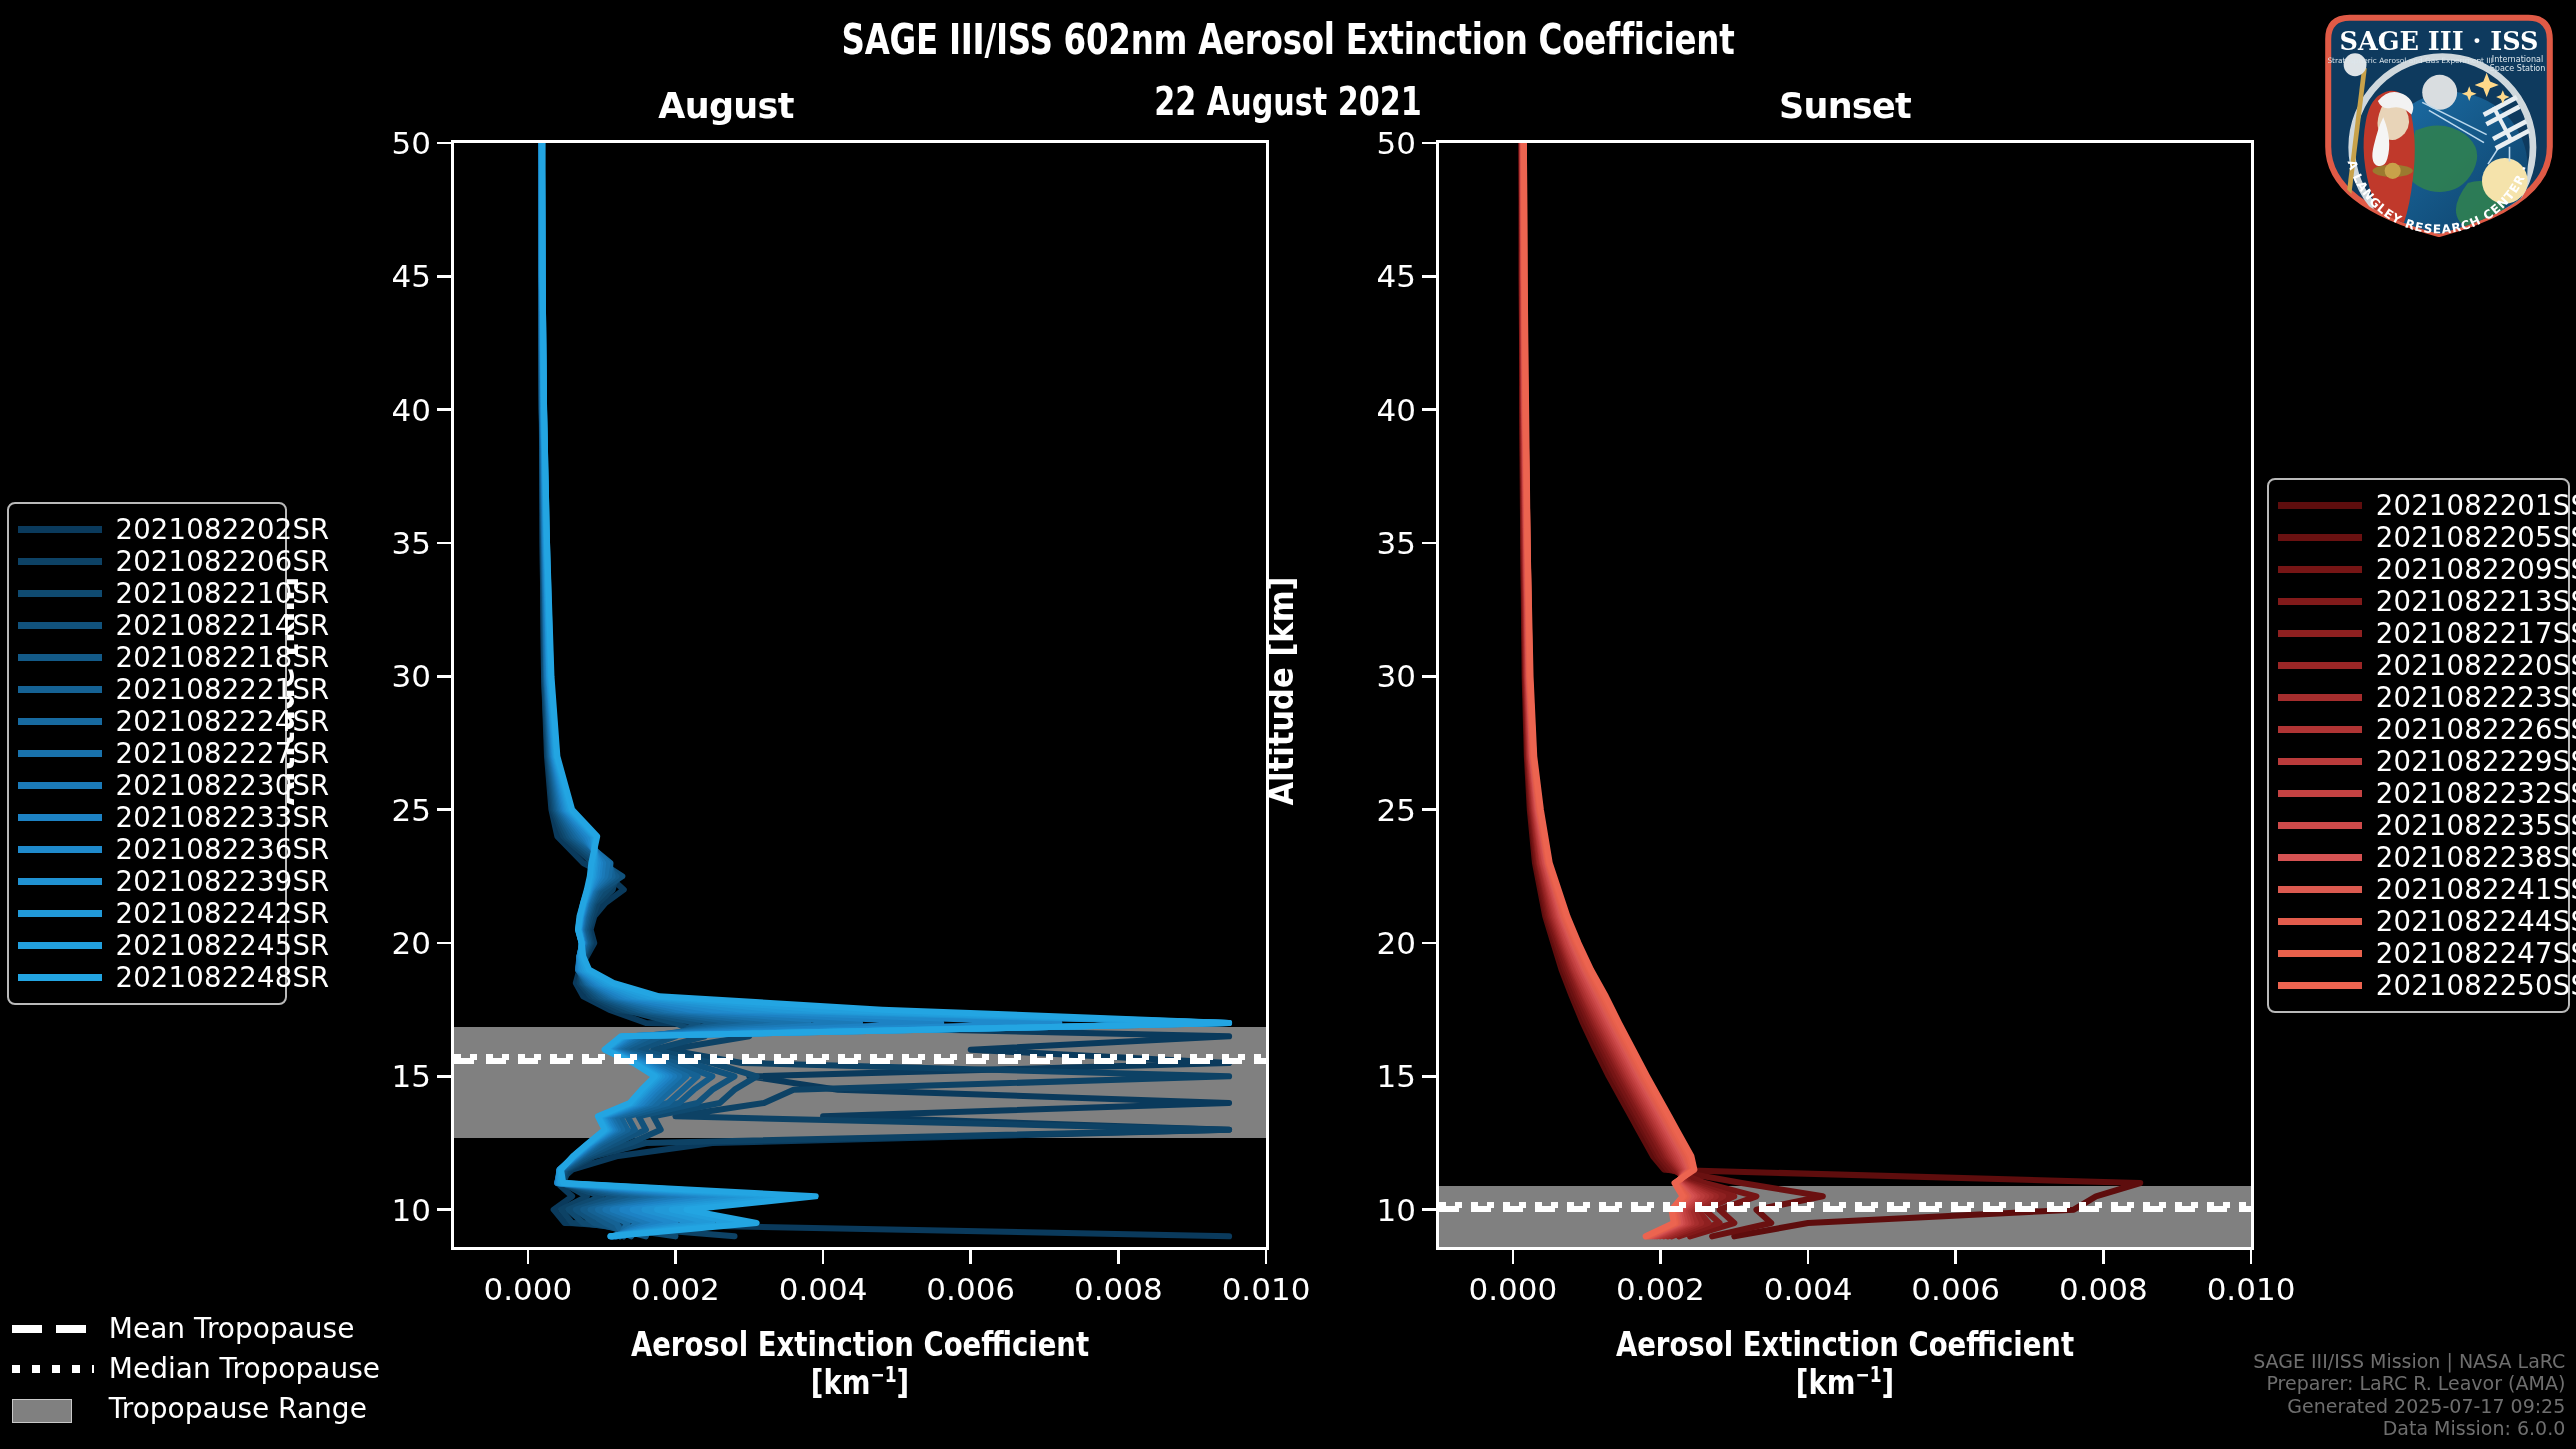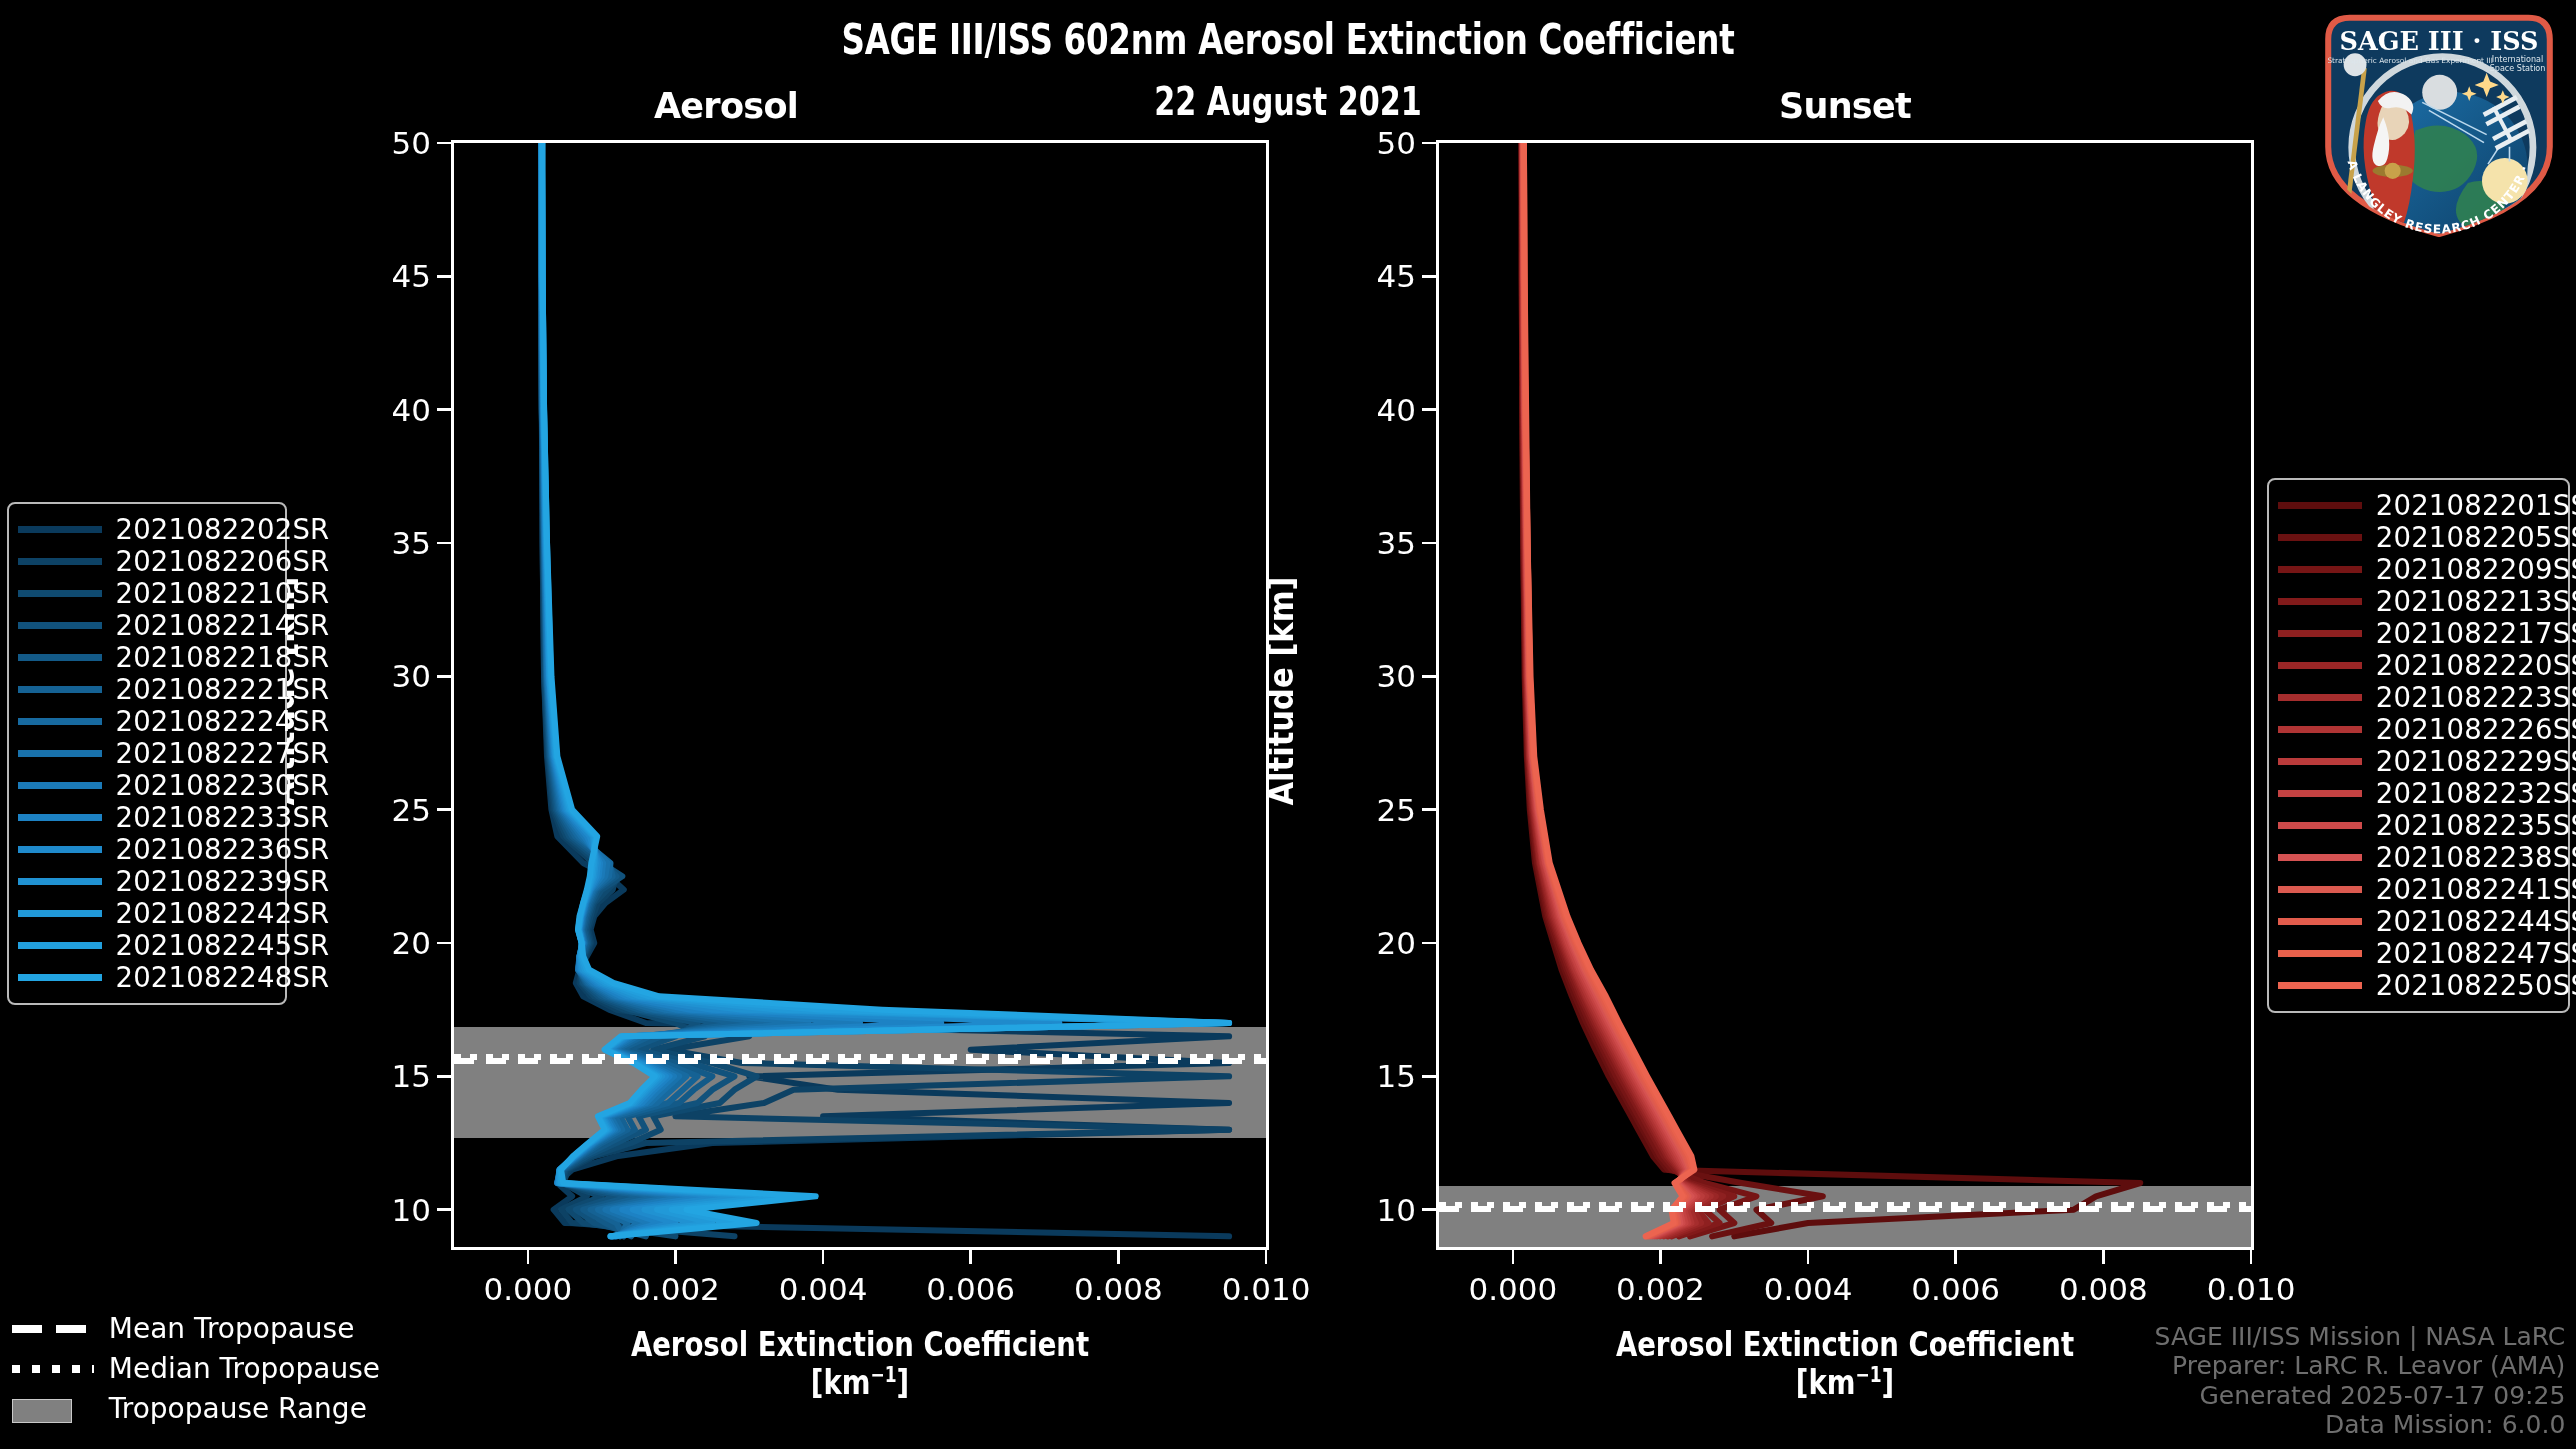--- a/index.html
+++ b/index.html
@@ -76,34 +76,34 @@
       background:repeating-linear-gradient(90deg,#fff 0 29.5px,transparent 29.5px 44px);}
   .tl-dot{position:absolute;top:6px;left:0;right:0;height:7.4px;
       background:repeating-linear-gradient(90deg,#fff 0 8px,transparent 8px 20px);}
   .tl-box{position:absolute;top:0;left:0;width:58px;height:21.5px;
       background:#808080;border:1.3px solid #c9c9c9;}
   .tl-text{font-size:28px;white-space:nowrap;
       font-family:"DejaVu Sans","Liberation Sans",sans-serif;}
 
   
   #credits{position:absolute;right:10.7px;bottom:9.4px;text-align:right;
-      font-size:25px;line-height:1.18;color:#6e6e6e;
+      font-size:19px;line-height:1.18;color:#6e6e6e;
       font-family:"DejaVu Sans","Liberation Sans",sans-serif;}
 
   
   #mission-logo{position:absolute;left:2308px;top:2.7px;width:262px;height:235px;}
 </style>
 </head>
 <body>
 
 <div class="root">
 
   <div id="main-title">SAGE III/ISS 602nm Aerosol Extinction Coefficient</div>
   <div id="date-title">22 August 2021</div>
-  <div id="sr-panel-title" class="panel-title">Aerosol</div>
+  <div id="sr-panel-title" class="panel-title">August</div>
   <div id="ss-panel-title" class="panel-title">Sunset</div>
 
   <div id="axes-sunrise" class="axes">
     <div class="plotclip">
       <div id="sr-tropo-range" class="tropo-range" style="top: 80.0725%; height: 10.0242%;"></div>
       <svg id="sr-svg" width="100%" height="100%" viewBox="0 0 1210 1645" preserveAspectRatio="none" style="position:absolute;inset:0;">
           <polyline points="129.80,0.00 129.80,198.67 130.90,397.34 132.00,596.01 134.20,794.69 138.60,913.89 145.20,993.36 154.00,1033.09 192.50,1072.83 231.00,1092.69 253.00,1112.56 225.50,1132.43 209.00,1152.29 203.50,1172.16 209.00,1192.03 198.00,1211.90 187.00,1231.76 181.50,1251.63 192.50,1271.50 231.00,1291.36 286.00,1311.23 1155.00,1331.10 770.00,1350.97 1155.00,1370.83 440.00,1390.70 572.00,1410.57 1155.00,1430.43 550.00,1450.30 1155.00,1470.17 385.00,1490.04 242.00,1509.90 176.00,1529.77 154.00,1549.64 176.00,1569.50 148.50,1589.37 165.00,1609.24 1155.00,1629.11" fill="none" stroke="#0a3a5c" stroke-width="9" stroke-linejoin="round" stroke-linecap="round"></polyline>
           <polyline points="129.80,0.00 129.80,198.67 130.90,397.34 132.00,596.01 134.20,794.69 139.70,913.89 147.40,993.36 162.80,1033.09 206.80,1072.83 242.00,1092.69 236.50,1112.56 214.50,1132.43 206.80,1152.29 200.20,1172.16 204.60,1192.03 195.80,1211.90 189.20,1231.76 187.00,1251.63 203.50,1271.50 242.00,1291.36 385.00,1311.23 440.00,1331.10 319.00,1350.97 429.00,1370.83 1155.00,1390.70 506.00,1410.57 462.00,1430.43 330.00,1450.30 1155.00,1470.17 286.00,1490.04 209.00,1509.90 170.50,1529.77 162.80,1549.64 198.00,1569.50 159.50,1589.37 176.00,1609.24 418.00,1629.11" fill="none" stroke="#0d4265" stroke-width="9" stroke-linejoin="round" stroke-linecap="round"></polyline>
           <polyline points="129.80,0.00 129.80,198.67 130.90,397.34 133.10,596.01 135.30,794.69 140.80,913.89 149.60,993.36 167.20,1033.09 214.50,1072.83 247.50,1092.69 228.80,1112.56 209.00,1132.43 203.50,1152.29 198.00,1172.16 202.40,1192.03 193.60,1211.90 188.10,1231.76 190.30,1251.63 209.00,1271.50 253.00,1291.36 330.00,1311.23 374.00,1331.10 297.00,1350.97 385.00,1370.83 451.00,1390.70 418.00,1410.57 396.00,1430.43 297.00,1450.30 308.00,1470.17 264.00,1490.04 203.50,1509.90 167.20,1529.77 160.60,1549.64 220.00,1569.50 170.50,1589.37 192.50,1609.24 330.00,1629.11" fill="none" stroke="#0f4a70" stroke-width="9" stroke-linejoin="round" stroke-linecap="round"></polyline>
           <polyline points="129.80,0.00 129.80,198.67 130.90,397.34 133.10,596.01 136.40,794.69 141.90,913.89 151.80,993.36 171.60,1033.09 220.00,1072.83 250.80,1092.69 220.00,1112.56 206.80,1132.43 200.20,1152.29 195.80,1172.16 200.20,1192.03 192.50,1211.90 187.00,1231.76 192.50,1251.63 214.50,1271.50 264.00,1291.36 363.00,1311.23 330.00,1331.10 275.00,1350.97 352.00,1370.83 418.00,1390.70 385.00,1410.57 363.00,1430.43 275.00,1450.30 286.00,1470.17 242.00,1490.04 198.00,1509.90 165.00,1529.77 158.40,1549.64 242.00,1569.50 181.50,1589.37 209.00,1609.24 286.00,1629.11" fill="none" stroke="#11527c" stroke-width="9" stroke-linejoin="round" stroke-linecap="round"></polyline>

